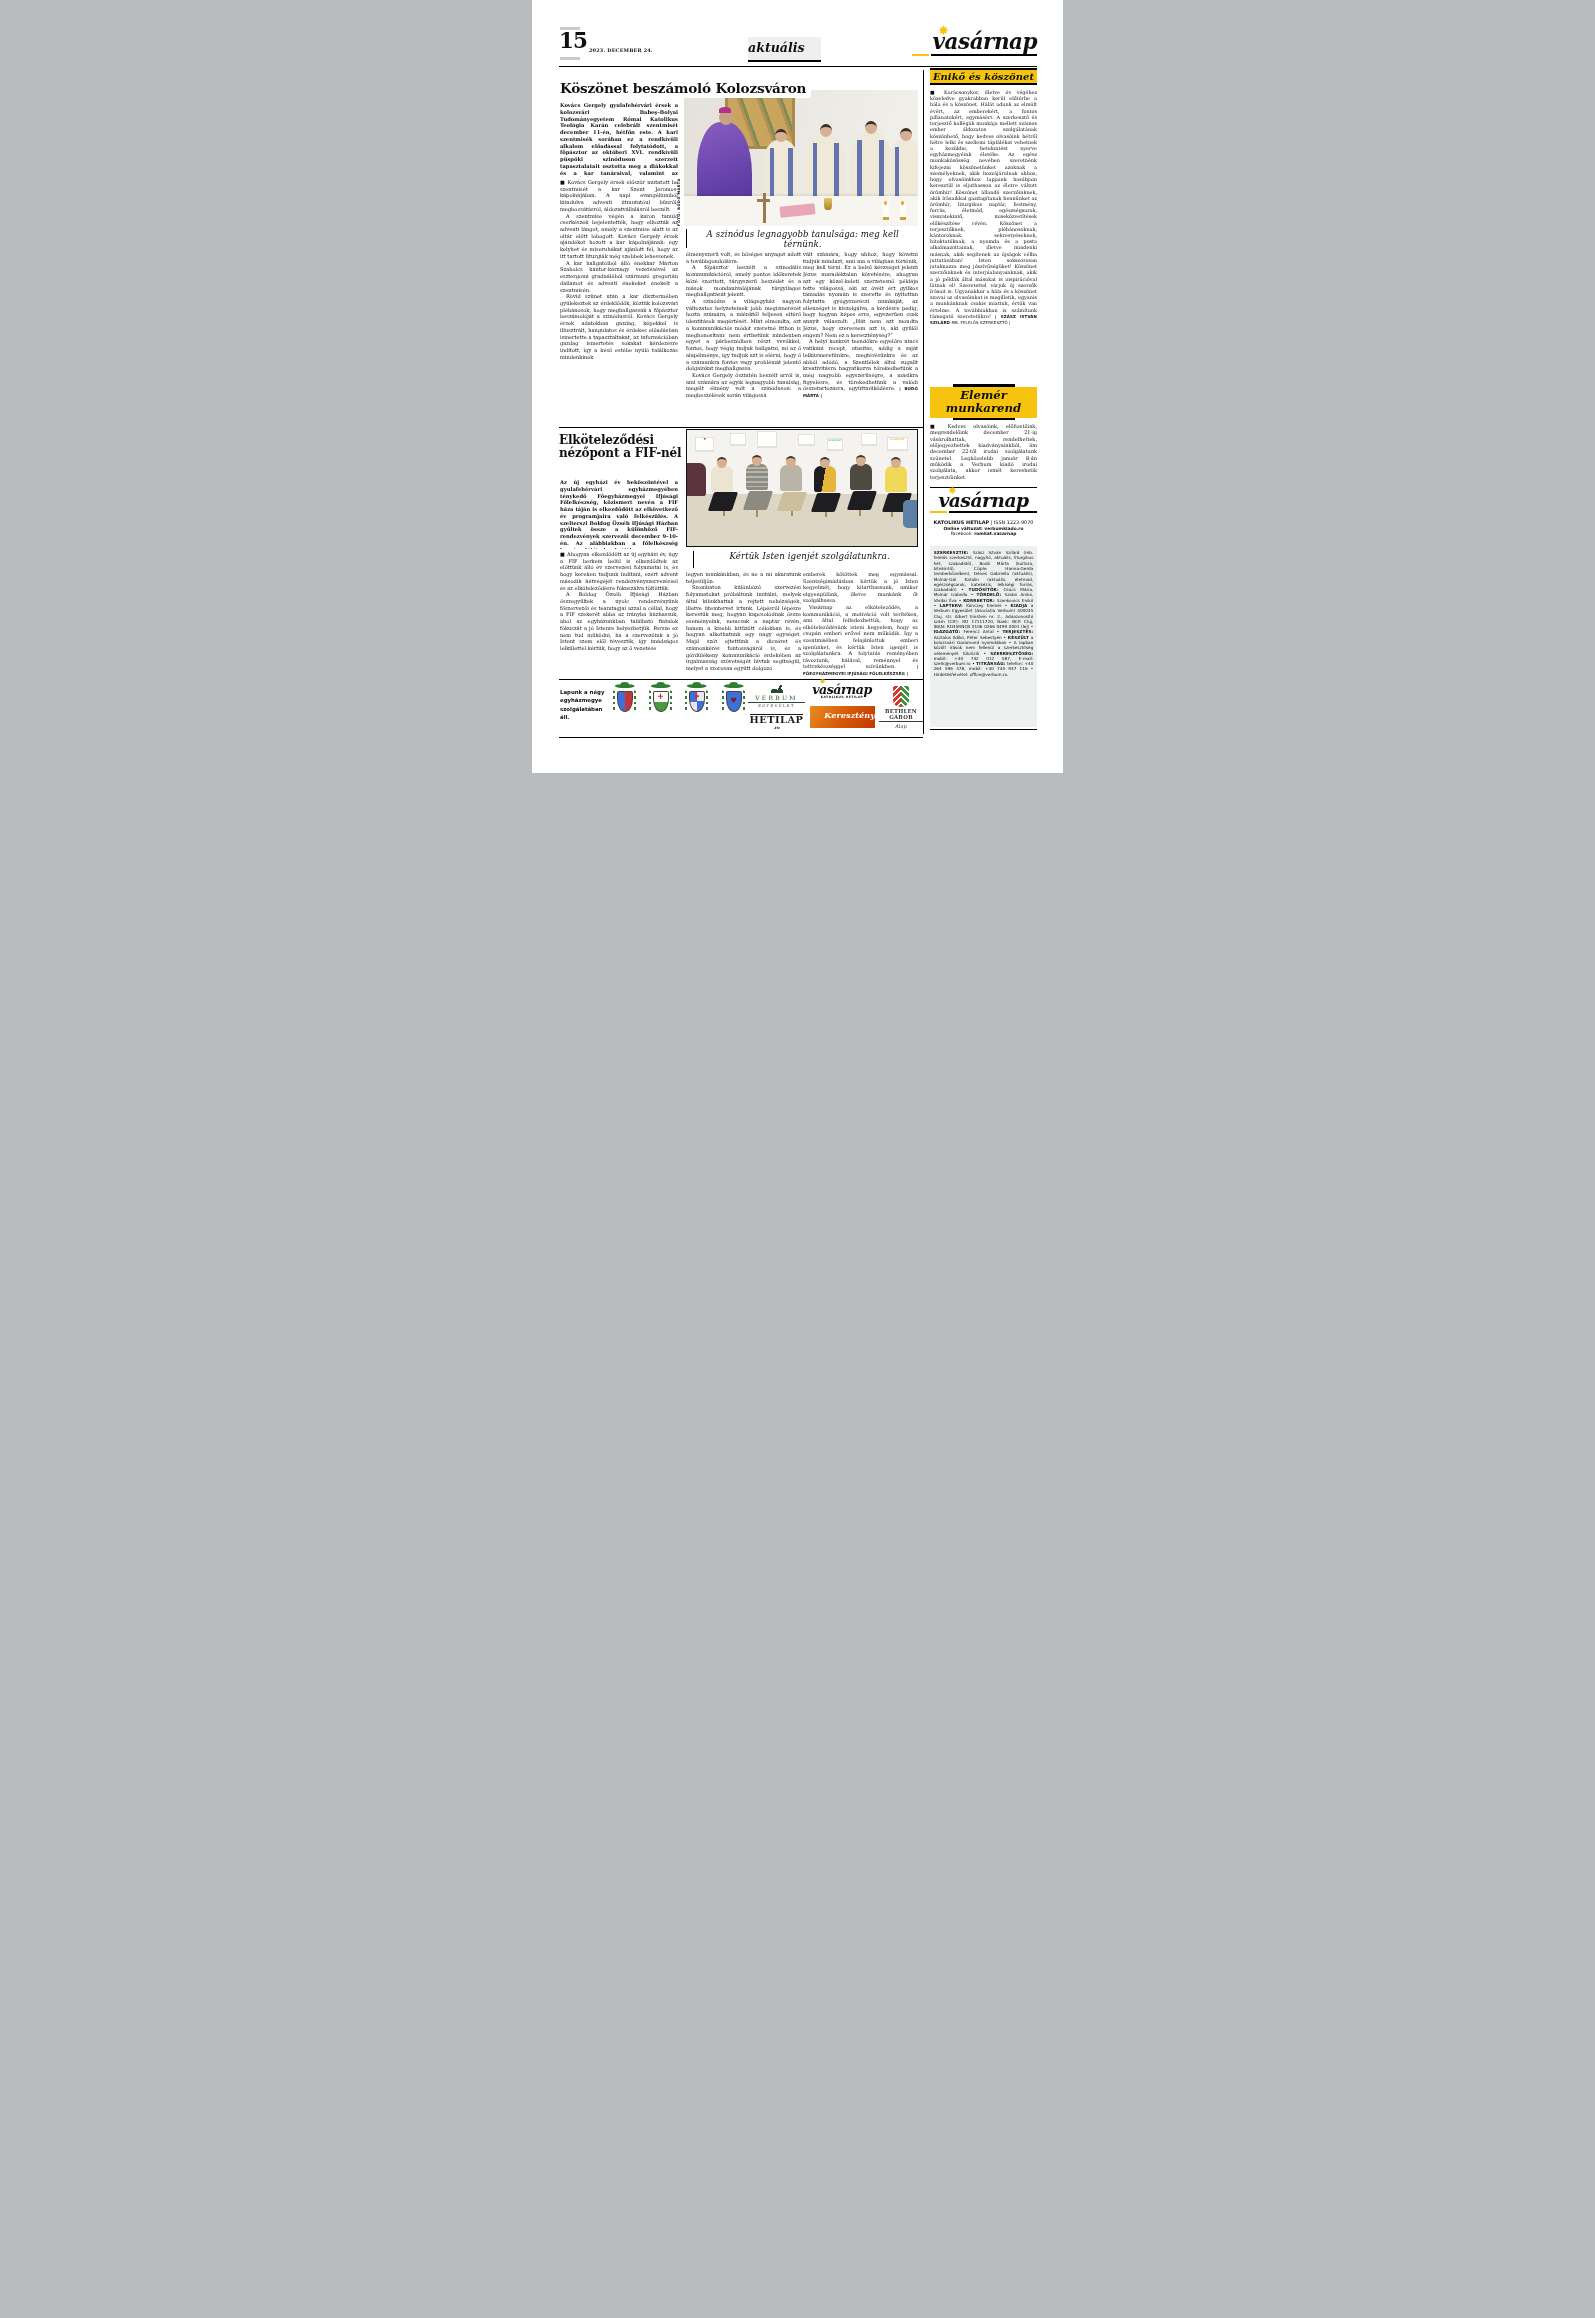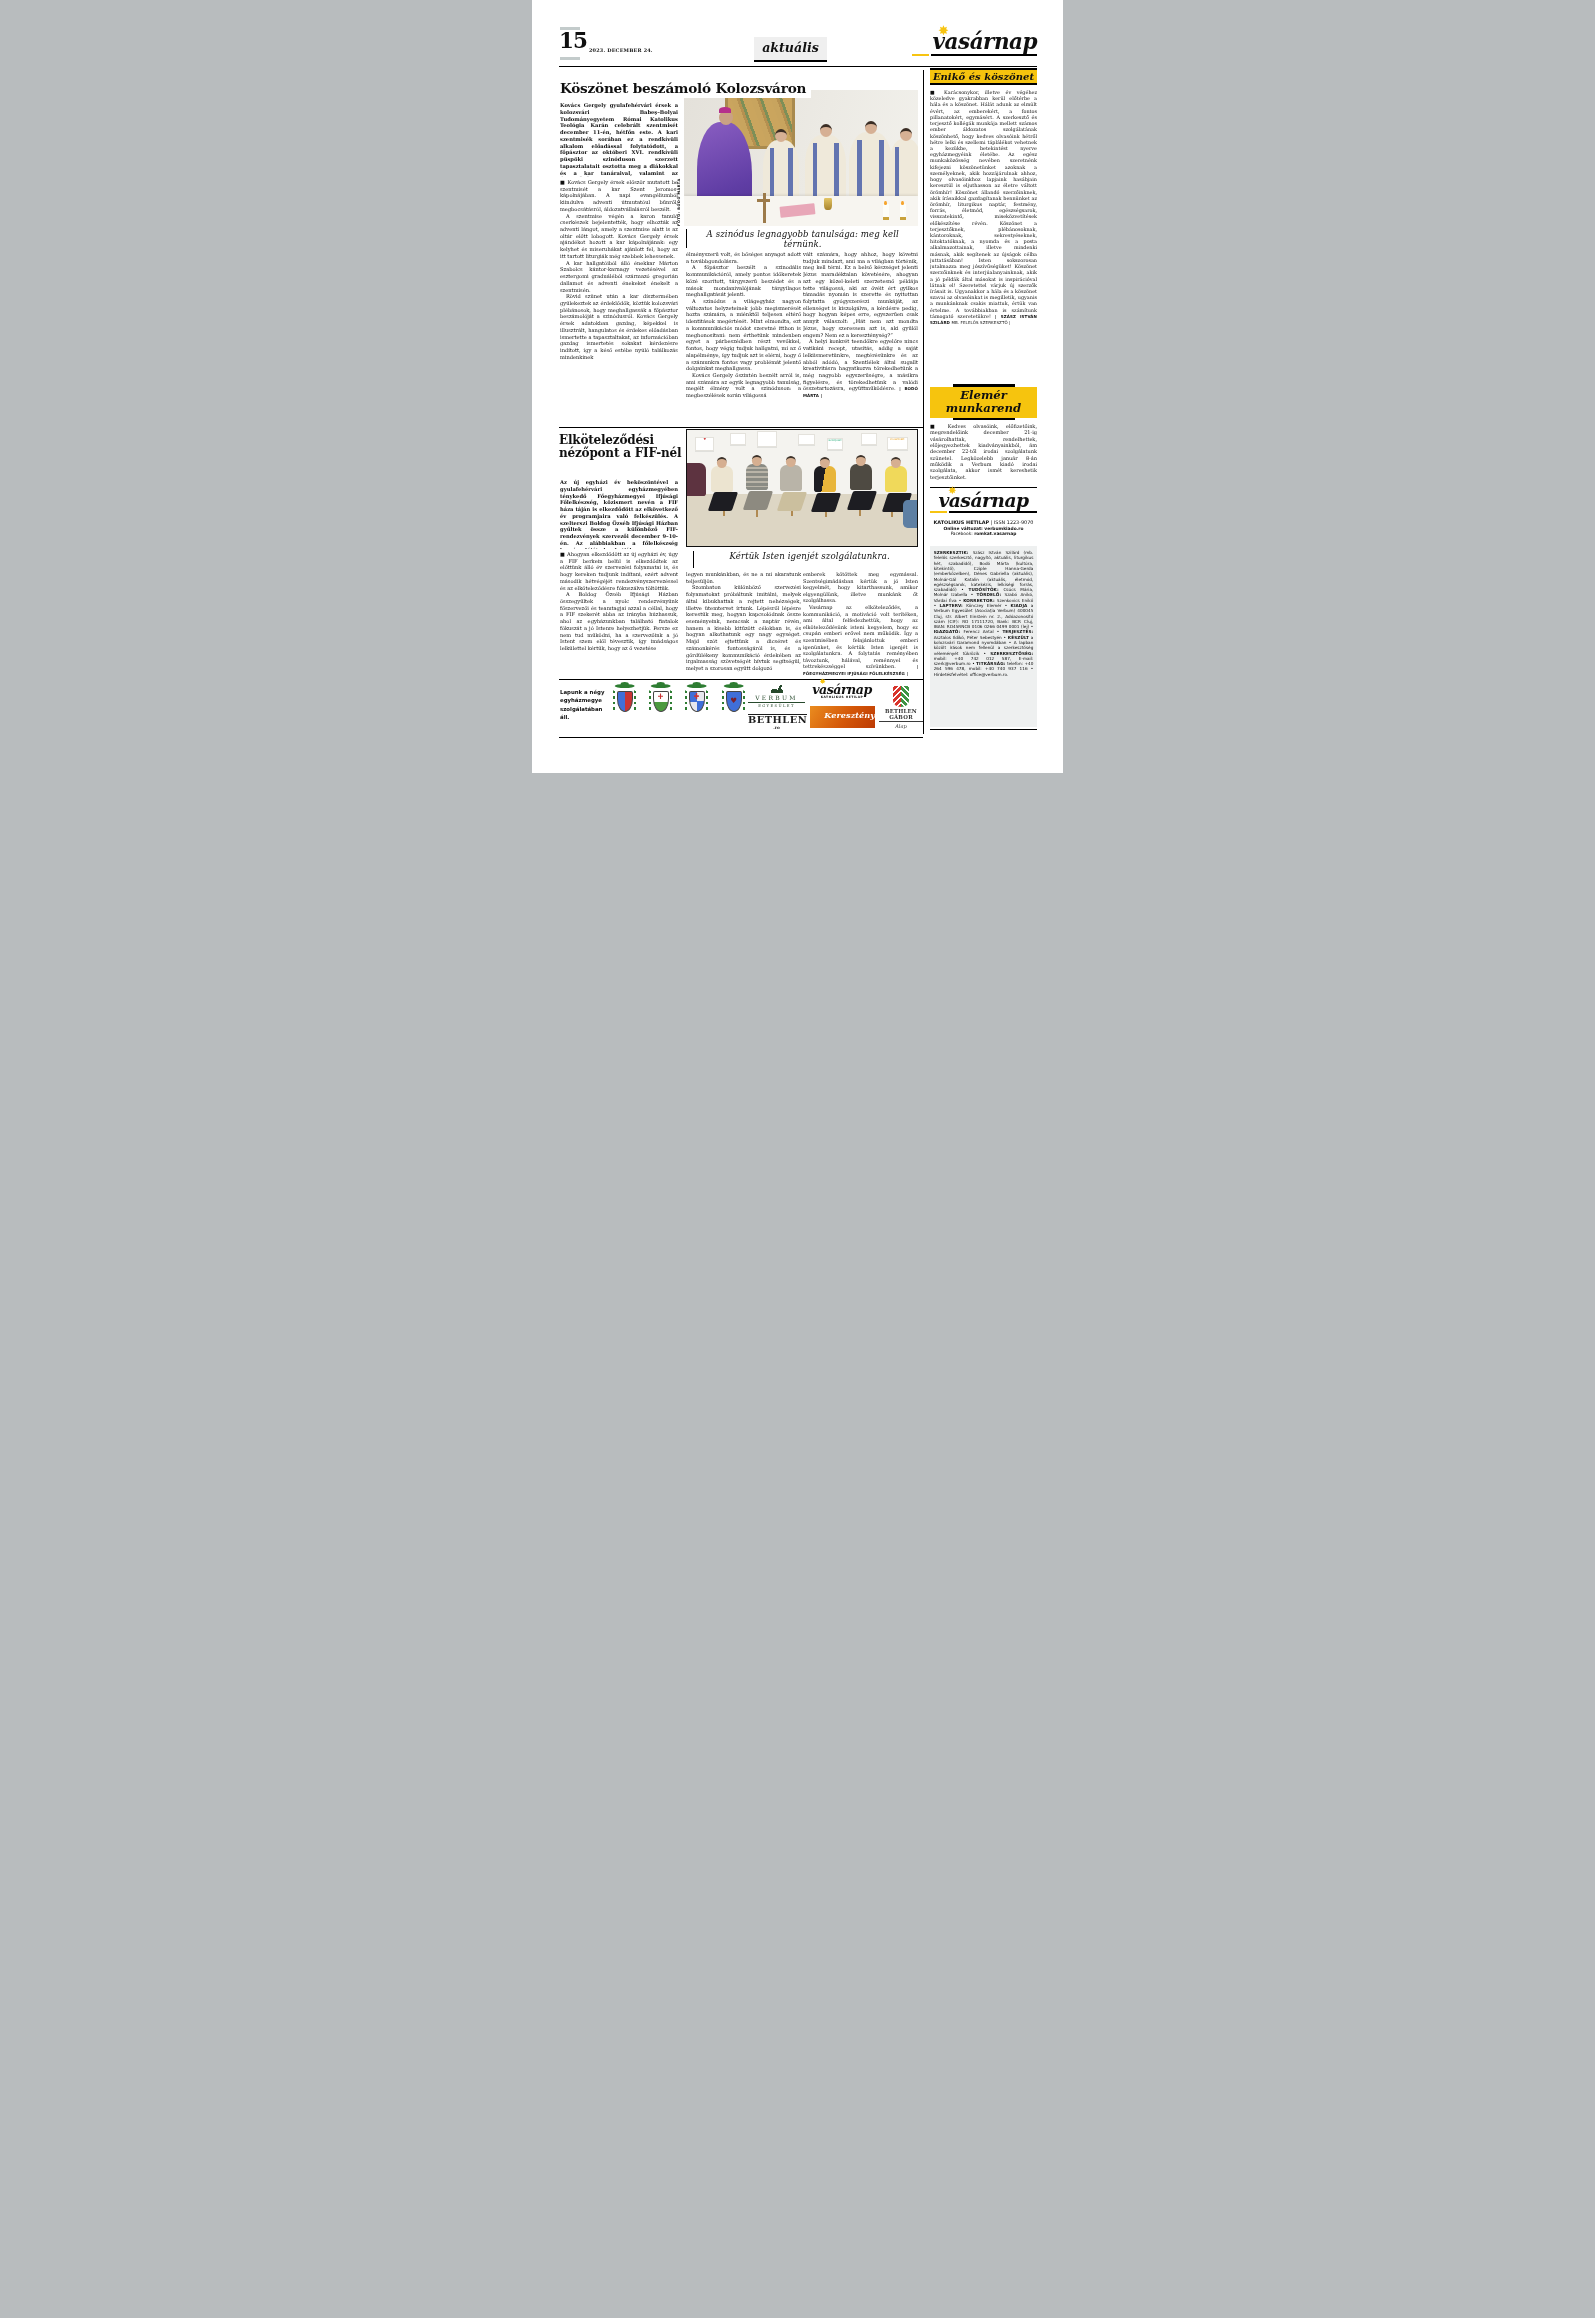--- a/index.html
+++ b/index.html
@@ -5,22 +5,22 @@
   *{margin:0;padding:0;box-sizing:border-box}
   html,body{background:#b8bcbe}
   .page{position:relative;width:531px;height:773px;margin:0 auto;background:#fff;
         font-family:"DejaVu Serif",serif;color:#101010;overflow:hidden}
   .rule{position:absolute;background:#000}
   .graybar{position:absolute;background:#c3cbcb}
 
   
   .pagenum{position:absolute;left:27px;top:30px;font-size:21.5px;font-weight:bold;line-height:1;letter-spacing:-0.9px}
   .hdate{position:absolute;left:57px;top:47px;font-size:4.9px;font-weight:bold;letter-spacing:0.2px}
-  .sectionbox{position:absolute;left:222px;top:37px;width:73px;height:25px;background:#efefef;
-              border-bottom:2.3px solid #000;text-align:center}
+  .sectionbox{position:absolute;left:216px;top:37px;width:73px;height:25px;background:#efefef;
+              border-bottom:2.3px solid #000;}
   .sectionbox span{font-style:italic;font-weight:bold;font-size:12.6px;line-height:22.4px}
   .hlogo{position:absolute;left:380px;top:31px;width:125px}
   .vword{font-style:italic;font-weight:bold;font-size:21.5px;letter-spacing:-0.5px;line-height:1.05;position:relative;display:block;text-align:right}
   .sun{position:absolute;color:#f7c411;font-weight:normal;line-height:1}
   .vunder{display:flex;align-items:center;gap:2.3px;margin-top:0}
   .vunder .y{background:#f7c411;height:2.8px;width:17px}
   .vunder .k{background:#000;height:1.9px;flex:1}
 
   
   .col{position:absolute;text-align:justify;font-size:5.1px;line-height:1.32;overflow:hidden}
@@ -366,21 +366,21 @@
     <div class="shield" style="background:#3f6fd8;color:#7a1f2b;text-align:center;font-size:7.5px;line-height:18.7px">♥</div>
   </div>
 
   <div class="ftlogo-verbum">
     <div class="vbook"></div>
     <div class="n">VERBUM</div>
     <div class="s">EGYESÜLET</div>
   </div>
 
   <div class="ftlogo-romkat">
-    <span class="n">BETHLEN</span><sup>.ro</sup>
+    <span class="n">HETILAP</span><sup>.ro</sup>
   </div>
 
   <div class="ftvas">
     <span class="sun" style="left:8.4px;top:-4.7px;font-size:7.5px">✸</span>
     <span class="vword">vasárnap</span>
     <div class="tag">KATOLIKUS HETILAP</div>
   </div>
 
   <div class="kszo">
     <span>Keresztény Szó</span> <span class="cross">†</span>

